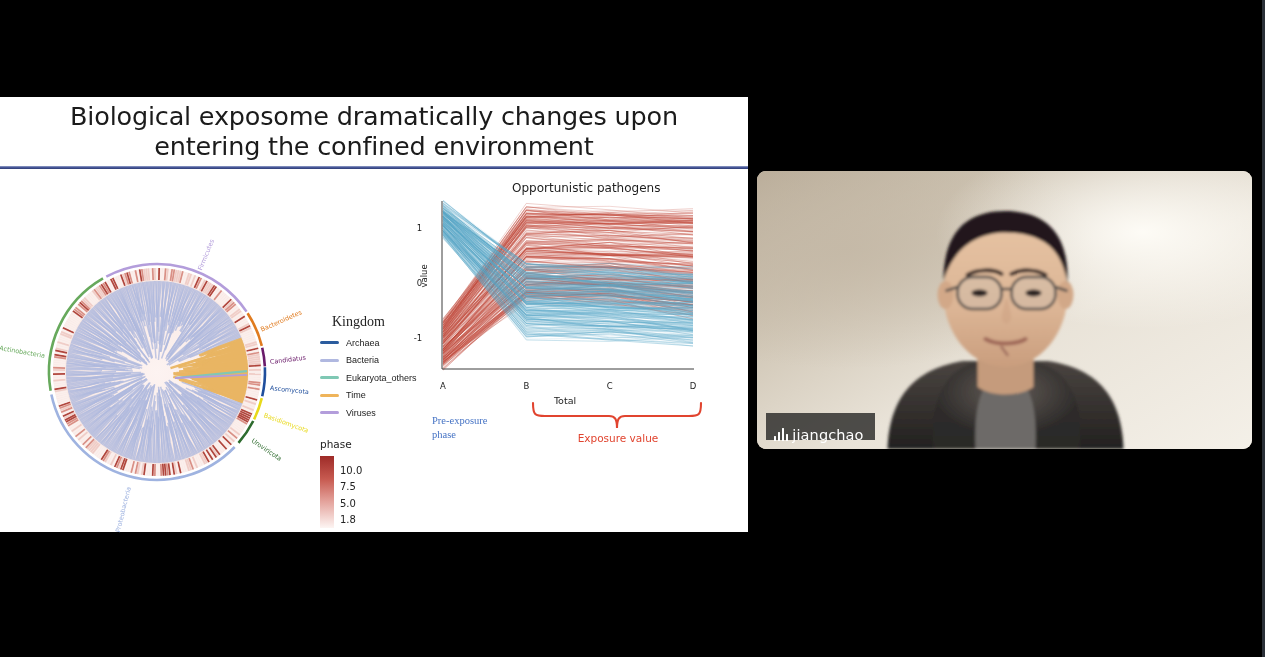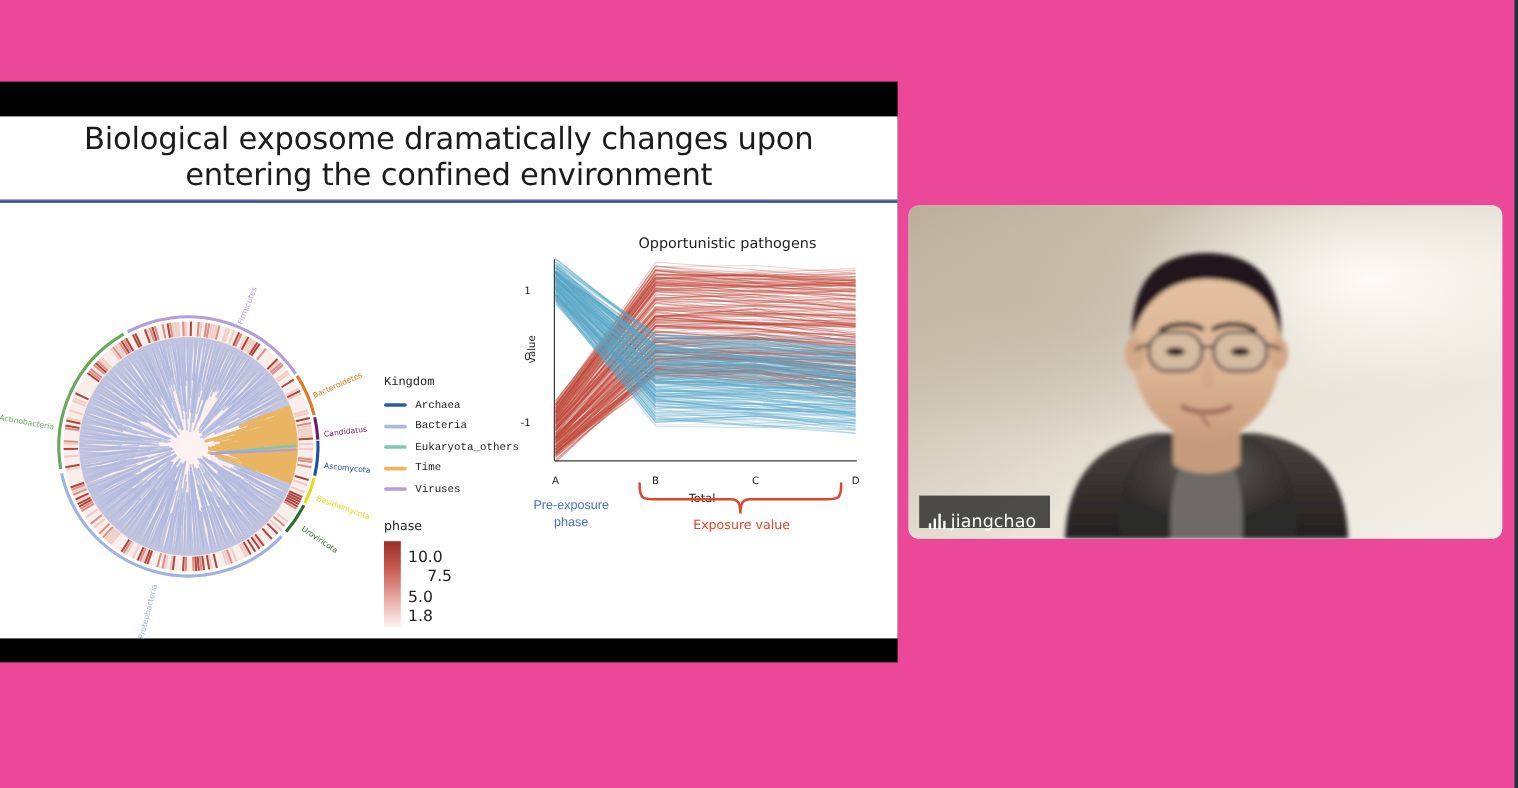--- a/index.html
+++ b/index.html
@@ -2,21 +2,21 @@
 <html><head>
 <meta charset="utf-8">
 <style>
   * { box-sizing: border-box; margin: 0; padding: 0; }
   html, body {
     width: 1265px; height: 657px;
     background: #15181c;
     font-family: "Liberation Sans", sans-serif;
     overflow: hidden;
   }
-  #app { position: relative; width: 1265px; height: 657px; background: #ec4899; }
+  #app { position: relative; width: 1265px; height: 657px; background: #000000; }
 
   
   #share-region { position: absolute; left: 0; top: 68px; width: 748px; height: 484px; background: #000; }
   #slide { position: absolute; left: 0; top: 29px; width: 748px; height: 435px; background: #fff; }
 
   #slide-title-band { position: absolute; left: 0; top: 0; width: 748px; height: 70px;
       display: flex; align-items: center; justify-content: center; }
   #slide-title { font-size: 25.5px; line-height: 1.16; text-align: center; color: #1b1b1b;
       font-family: "DejaVu Sans", sans-serif; font-weight: 400; letter-spacing: -0.2px; white-space: pre-line; }
   #title-rule { position: absolute; left: 0; top: 69px; width: 748px; height: 3px;
@@ -28,48 +28,48 @@
   #tree-panel { position: absolute; left: 14px; top: 10px; width: 296px; height: 300px; }
   #total-species { position: absolute; left: 0; top: 44px; width: 296px; text-align: center;
       font-size: 16.5px; color: #222; font-family: "DejaVu Sans", sans-serif; }
   #circle-wrap { position: absolute; left: 18px; top: 68px; width: 250px; height: 250px; }
 
   .ring-label { position: absolute; font-size: 6.4px; font-family: "DejaVu Sans", sans-serif;
       white-space: nowrap; transform-origin: 0 50%; }
 
   
   #legend-panel { position: absolute; left: 308px; top: 10px; width: 118px; height: 320px; }
-  #kingdom-title { font-size: 10px; color: #222; margin: 135px 0 0 12px; font-family:Liberation Mono, monospace; }
+  #kingdom-title { font-size: 14px; color: #222; margin: 135px 0 0 24px; font-family:Liberation Serif, serif; }
   .kl-row { display: flex; align-items: center; margin: 7.5px 0 0 12px; }
   .kl-swatch { width: 19px; height: 3px; border-radius: 2px; margin-right: 7px; flex: 0 0 19px; }
-  .kl-label { font-size: 9px; color: #222; font-family: Liberation Mono, monospace; }
+  .kl-label { font-size: 9px; color: #222; font-family: Liberation Sans, sans-serif; }
 
   #acpm-title { font-size: 10.5px; color: #222; margin: 20px 0 0 12px; font-family:"DejaVu Sans",sans-serif; }
   #acpm-wrap { position: relative; margin: 6px 0 0 12px; width: 90px; height: 72px; }
   #acpm-bar { position: absolute; left: 0; top: 0; width: 14px; height: 72px; }
-  .acpm-tick { position: absolute; left: 20px; font-size: 13px; color: #222;
+  .acpm-tick { position: absolute; left: 20px; font-size: 10px; color: #222;
       font-family: "DejaVu Sans", sans-serif; transform: translateY(-50%); text-align: center; }
 
   
-  #chart-panel { position: absolute; left: 424px; top: 8px; width: 300px; height: 230px; margin-top: 15px; }
+  #chart-panel { position: absolute; left: 404px; top: 8px; width: 300px; height: 230px; }
   #chart-title { position: absolute; left: 108px; top: 4px; font-size: 12px; color: #1d1d1d;
       font-family: "DejaVu Sans", sans-serif; }
   #plot { position: absolute; left: 30px; top: 22px; width: 262px; height: 178px; }
   #ylab { position: absolute; left: -22px; top: 72px; font-size: 8.5px; color: #222;
       transform: rotate(-90deg); transform-origin: 50% 50%; font-family:"DejaVu Sans",sans-serif; }
   .ytick { position: absolute; right: 104.5%; font-size: 8.5px; color: #222;
       transform: translateY(-50%); font-family: "DejaVu Sans", sans-serif; }
   .xtick { position: absolute; top: 182px; font-size: 8.5px; color: #222;
       transform: translateX(-50%); font-family: "DejaVu Sans", sans-serif; }
   #xlab { position: absolute; left: 131px; top: 196px; font-size: 9.5px; color: #222;
       transform: translateX(-50%); font-family: "DejaVu Sans", sans-serif; }
 
   
-  #pre-phase { position: absolute; left: 432px; top: 245px; width: 88px; text-align: center;
-      font-size: 10.5px; line-height: 1.35; color: #4472c4; font-family:Liberation Sans, sans-serif; }
+  #pre-phase { position: absolute; left: 432px; top: 245px; width: 88px; 
+      font-size: 10.5px; line-height: 1.35; color: #4472c4; font-family:Liberation Serif, serif; }
   #exp-brace { position: absolute; left: 529px; top: 232px; width: 176px; height: 30px; }
   #exp-phase { position: absolute; left: 530px; top: 263px; width: 176px; text-align: center;
       font-size: 10.5px; color: #e1442f; font-family: "DejaVu Sans", sans-serif; }
 
   
   #video-tile { position: absolute; left: 757px; top: 171px; width: 495px; height: 278px;
       border-radius: 9px; overflow: hidden; background: #cfc6b8; }
   #video-bg { position: absolute; inset: 0;
       background:
         radial-gradient(ellipse 60% 50% at 78% 22%, rgba(255,253,248,.95), rgba(255,255,255,0) 70%),
@@ -890,21 +890,21 @@
                 <span class="kl-swatch" style="background: rgb(179, 157, 219);"></span>
                 <span class="kl-label">Viruses</span>
               </div>
             </div>
 
           <div id="acpm-title">phase</div>
           <div id="acpm-wrap">
             <div id="acpm-bar" style="background: linear-gradient(rgb(158, 43, 40) 0%, rgb(199, 90, 80) 32%, rgb(227, 160, 153) 62%, rgb(253, 245, 243) 100%);"></div>
             <div id="acpm-ticks">
                 <div class="acpm-tick" style="top: 14px;">10.0</div>
-                <div class="acpm-tick" style="top: 30.5px; margin-left: 16px;">7.5</div>
+                <div class="acpm-tick" style="top: 30.5px;">7.5</div>
                 <div class="acpm-tick" style="top: 47px;">5.0</div>
                 <div class="acpm-tick" style="top: 63.5px;">1.8</div>
               </div>
           </div>
         </div>
 
         <div id="chart-panel">
           <div id="chart-title">Opportunistic pathogens</div>
 
           <div id="plot">

